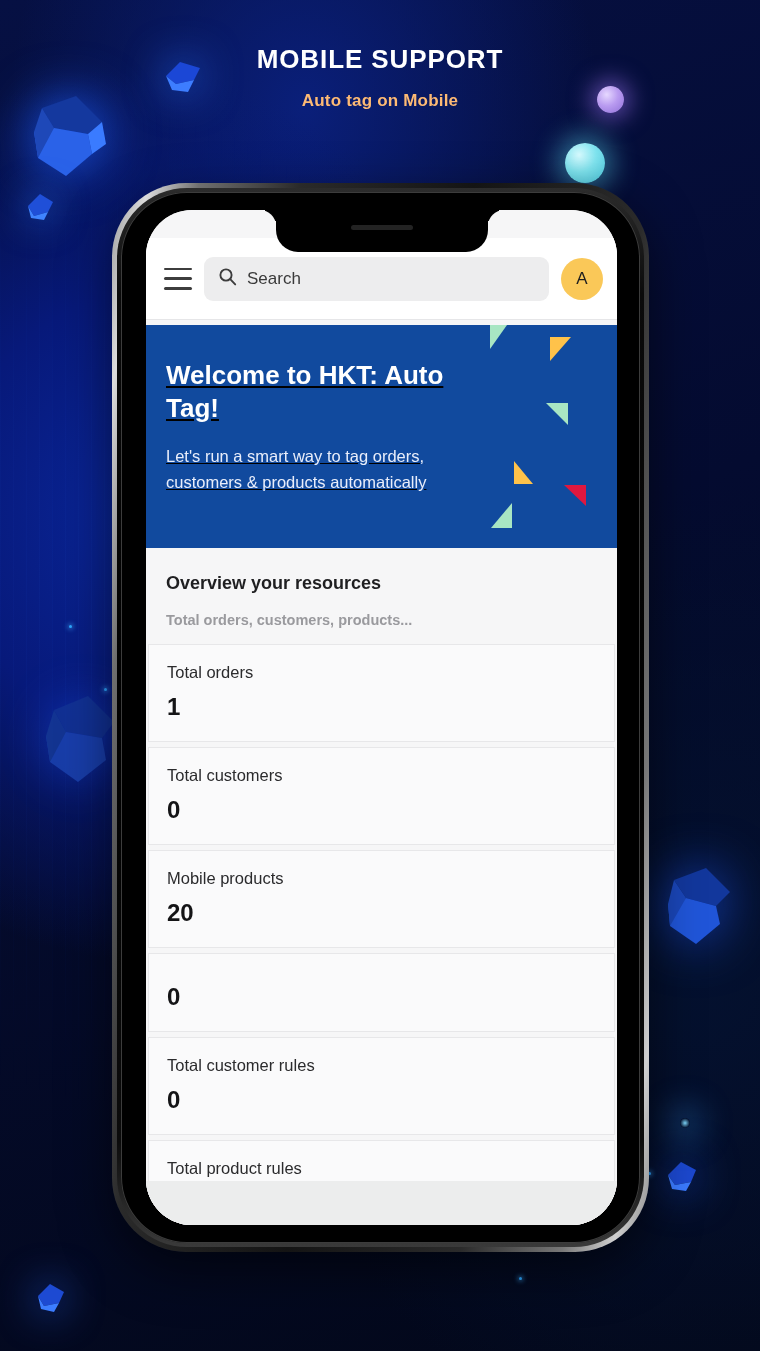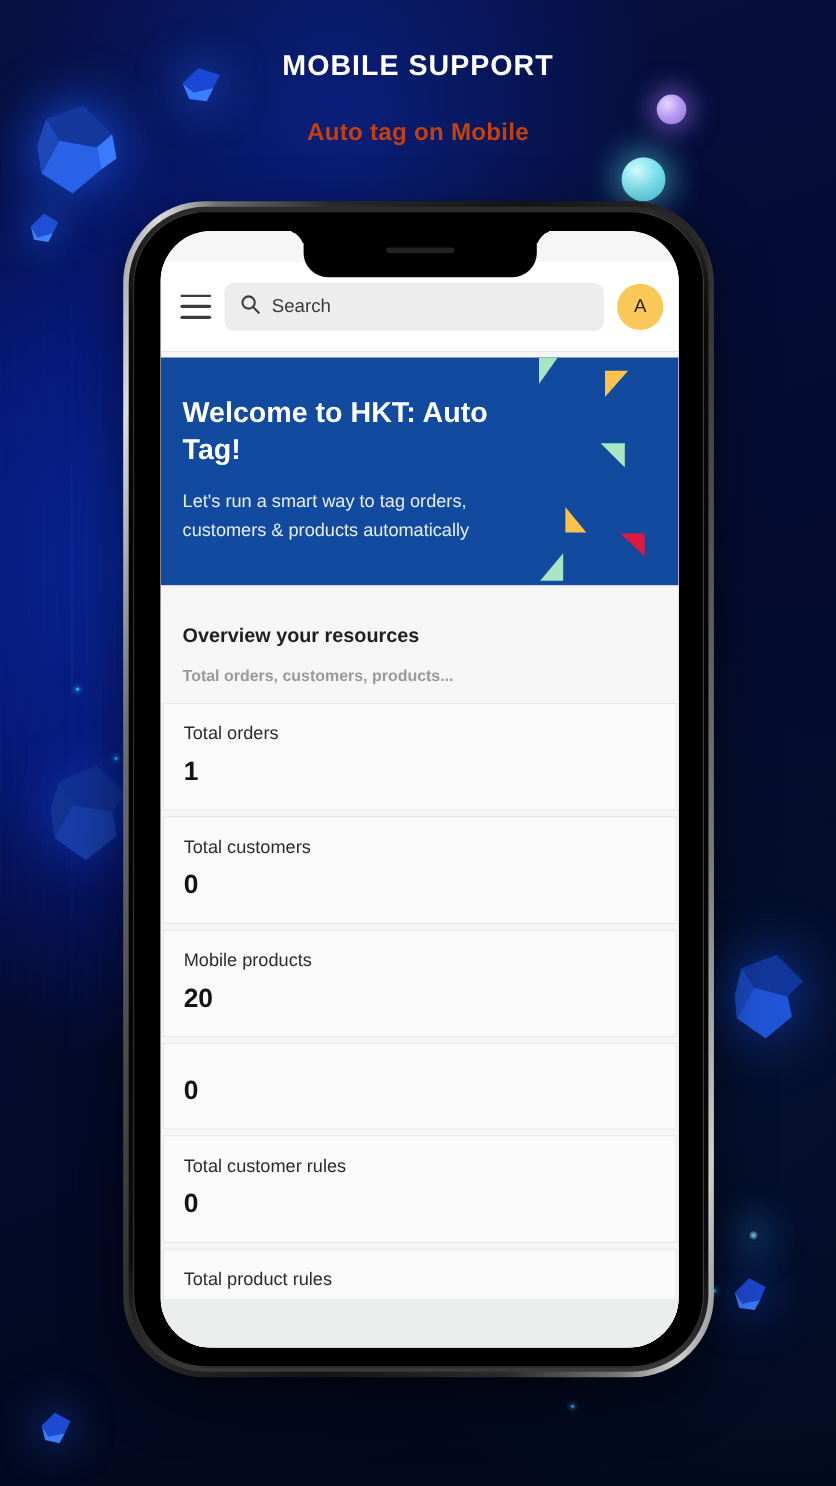--- a/index.html
+++ b/index.html
@@ -62,24 +62,24 @@
     text-align: center;
     z-index: 4;
   }
   .kicker {
     color: #ffffff;
     font-size: 26px;
     font-weight: 700;
     letter-spacing: 0.9px;
   }
   .subhead {
-    color: #c2410c;
-    font-size: 22px;
+    color: #fdba74;
+    font-size: 17px;
     font-weight: 700;
-    margin-top: 32px;
+    margin-top: 16px;
     letter-spacing: 0.2px;
   }
 
   
   .phone {
     position: absolute;
     left: 112px;
     top: 183px;
     width: 537px;
     height: 1069px;
@@ -226,23 +226,24 @@
   .scrollarea {
     flex: 1 1 auto;
     overflow: hidden;
     background: #f6f6f7;
   }
 
   
   .banner {
     position: relative;
     background: #114a9e;
-    padding: 34px 20px 36px;
+    padding: 34px 20px 52px;
     overflow: hidden;
-    margin: 5px 0 16px 0;
+    margin: 5px 0 5px 0;
+    text-decoration: underline;
   }
   .banner h1 {
     color: #ffffff;
     font-size: 26px;
     font-weight: 700;
     line-height: 1.26;
     max-width: 290px;
     position: relative;
     z-index: 2;
   }

